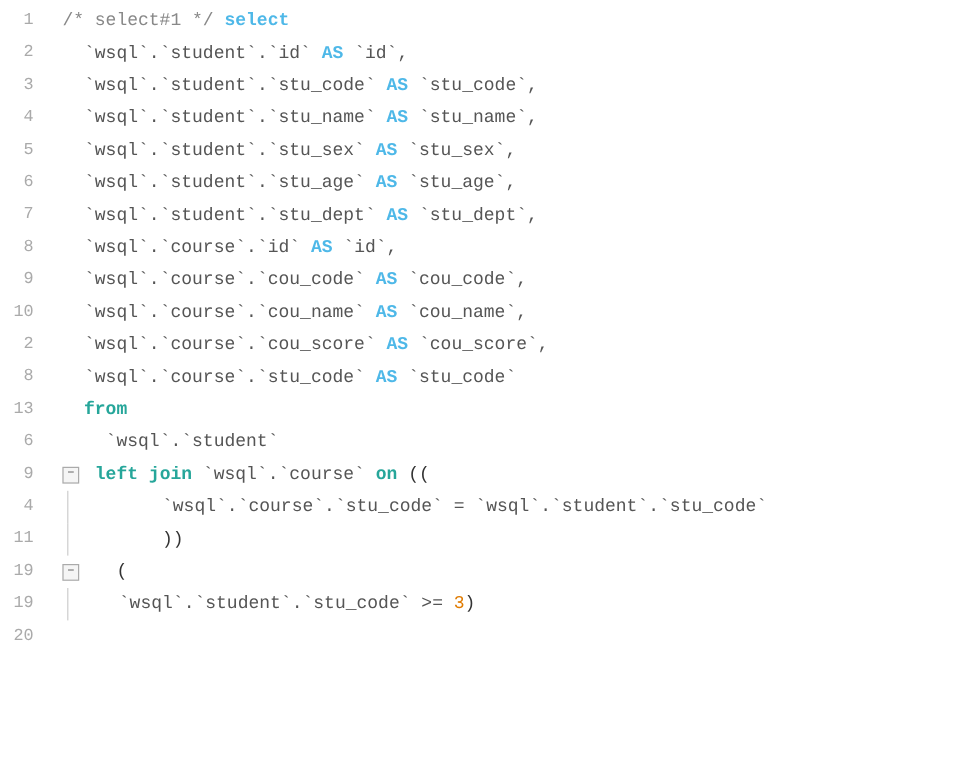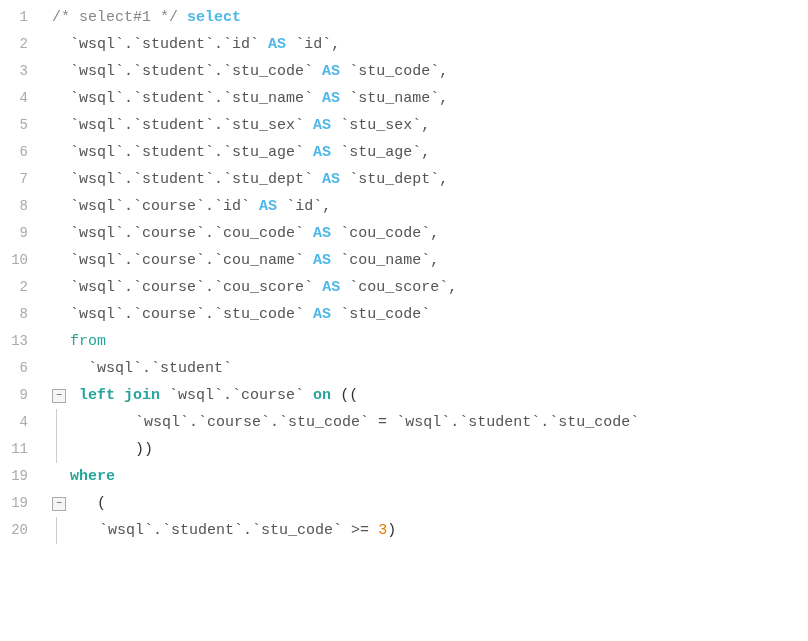--- a/index.html
+++ b/index.html
@@ -113,22 +113,21 @@
       <div class="code-line"><span>  </span><span style="color: rgb(85, 85, 85);">`wsql`</span><span style="color: rgb(85, 85, 85);">.</span><span style="color: rgb(85, 85, 85);">`student`</span><span style="color: rgb(85, 85, 85);">.</span><span style="color: rgb(85, 85, 85);">`stu_code`</span><span> </span><span style="color: rgb(78, 184, 232); font-weight: bold;">AS</span><span> </span><span style="color: rgb(85, 85, 85);">`stu_code`</span><span style="color: rgb(85, 85, 85);">,</span></div>
       <div class="code-line"><span>  </span><span style="color: rgb(85, 85, 85);">`wsql`</span><span style="color: rgb(85, 85, 85);">.</span><span style="color: rgb(85, 85, 85);">`student`</span><span style="color: rgb(85, 85, 85);">.</span><span style="color: rgb(85, 85, 85);">`stu_name`</span><span> </span><span style="color: rgb(78, 184, 232); font-weight: bold;">AS</span><span> </span><span style="color: rgb(85, 85, 85);">`stu_name`</span><span style="color: rgb(85, 85, 85);">,</span></div>
       <div class="code-line"><span>  </span><span style="color: rgb(85, 85, 85);">`wsql`</span><span style="color: rgb(85, 85, 85);">.</span><span style="color: rgb(85, 85, 85);">`student`</span><span style="color: rgb(85, 85, 85);">.</span><span style="color: rgb(85, 85, 85);">`stu_sex`</span><span> </span><span style="color: rgb(78, 184, 232); font-weight: bold;">AS</span><span> </span><span style="color: rgb(85, 85, 85);">`stu_sex`</span><span style="color: rgb(85, 85, 85);">,</span></div>
       <div class="code-line"><span>  </span><span style="color: rgb(85, 85, 85);">`wsql`</span><span style="color: rgb(85, 85, 85);">.</span><span style="color: rgb(85, 85, 85);">`student`</span><span style="color: rgb(85, 85, 85);">.</span><span style="color: rgb(85, 85, 85);">`stu_age`</span><span> </span><span style="color: rgb(78, 184, 232); font-weight: bold;">AS</span><span> </span><span style="color: rgb(85, 85, 85);">`stu_age`</span><span style="color: rgb(85, 85, 85);">,</span></div>
       <div class="code-line"><span>  </span><span style="color: rgb(85, 85, 85);">`wsql`</span><span style="color: rgb(85, 85, 85);">.</span><span style="color: rgb(85, 85, 85);">`student`</span><span style="color: rgb(85, 85, 85);">.</span><span style="color: rgb(85, 85, 85);">`stu_dept`</span><span> </span><span style="color: rgb(78, 184, 232); font-weight: bold;">AS</span><span> </span><span style="color: rgb(85, 85, 85);">`stu_dept`</span><span style="color: rgb(85, 85, 85);">,</span></div>
       <div class="code-line"><span>  </span><span style="color: rgb(85, 85, 85);">`wsql`</span><span style="color: rgb(85, 85, 85);">.</span><span style="color: rgb(85, 85, 85);">`course`</span><span style="color: rgb(85, 85, 85);">.</span><span style="color: rgb(85, 85, 85);">`id`</span><span> </span><span style="color: rgb(78, 184, 232); font-weight: bold;">AS</span><span> </span><span style="color: rgb(85, 85, 85);">`id`</span><span style="color: rgb(85, 85, 85);">,</span></div>
       <div class="code-line"><span>  </span><span style="color: rgb(85, 85, 85);">`wsql`</span><span style="color: rgb(85, 85, 85);">.</span><span style="color: rgb(85, 85, 85);">`course`</span><span style="color: rgb(85, 85, 85);">.</span><span style="color: rgb(85, 85, 85);">`cou_code`</span><span> </span><span style="color: rgb(78, 184, 232); font-weight: bold;">AS</span><span> </span><span style="color: rgb(85, 85, 85);">`cou_code`</span><span style="color: rgb(85, 85, 85);">,</span></div>
       <div class="code-line"><span>  </span><span style="color: rgb(85, 85, 85);">`wsql`</span><span style="color: rgb(85, 85, 85);">.</span><span style="color: rgb(85, 85, 85);">`course`</span><span style="color: rgb(85, 85, 85);">.</span><span style="color: rgb(85, 85, 85);">`cou_name`</span><span> </span><span style="color: rgb(78, 184, 232); font-weight: bold;">AS</span><span> </span><span style="color: rgb(85, 85, 85);">`cou_name`</span><span style="color: rgb(85, 85, 85);">,</span></div>
       <div class="code-line"><span>  </span><span style="color: rgb(85, 85, 85);">`wsql`</span><span style="color: rgb(85, 85, 85);">.</span><span style="color: rgb(85, 85, 85);">`course`</span><span style="color: rgb(85, 85, 85);">.</span><span style="color: rgb(85, 85, 85);">`cou_score`</span><span> </span><span style="color: rgb(78, 184, 232); font-weight: bold;">AS</span><span> </span><span style="color: rgb(85, 85, 85);">`cou_score`</span><span style="color: rgb(85, 85, 85);">,</span></div>
       <div class="code-line"><span>  </span><span style="color: rgb(85, 85, 85);">`wsql`</span><span style="color: rgb(85, 85, 85);">.</span><span style="color: rgb(85, 85, 85);">`course`</span><span style="color: rgb(85, 85, 85);">.</span><span style="color: rgb(85, 85, 85);">`stu_code`</span><span> </span><span style="color: rgb(78, 184, 232); font-weight: bold;">AS</span><span> </span><span style="color: rgb(85, 85, 85);">`stu_code`</span></div>
-      <div class="code-line"><span>  </span><span style="color: rgb(38, 166, 154); font-weight: normal;">from</span></div>
+      <div class="code-line"><span>  </span><span style="color: rgb(38, 166, 154); font-weight: bold;">from</span></div>
       <div class="code-line"><span>    </span><span style="color: rgb(85, 85, 85);">`wsql`</span><span style="color: rgb(85, 85, 85);">.</span><span style="color: rgb(85, 85, 85);">`student`</span></div>
       <div class="code-line" style="padding-left: 0px;"><span class="fold-btn">−</span><span> </span><span style="color: rgb(38, 166, 154); font-weight: bold;">left join</span><span> </span><span style="color: rgb(85, 85, 85);">`wsql`</span><span style="color: rgb(85, 85, 85);">.</span><span style="color: rgb(85, 85, 85);">`course`</span><span> </span><span style="color: rgb(38, 166, 154); font-weight: bold;">on</span><span> </span><span style="color: rgb(51, 51, 51);">((</span></div>
       <div class="code-line"><span style="display: inline-block; width: 1px; border-left: 1px solid rgb(204, 204, 204); height: 27px; vertical-align: middle; margin-left: 4px; margin-right: 6px;"></span><span>        </span><span style="color: rgb(85, 85, 85);">`wsql`</span><span style="color: rgb(85, 85, 85);">.</span><span style="color: rgb(85, 85, 85);">`course`</span><span style="color: rgb(85, 85, 85);">.</span><span style="color: rgb(85, 85, 85);">`stu_code`</span><span> </span><span style="color: rgb(85, 85, 85);">=</span><span> </span><span style="color: rgb(85, 85, 85);">`wsql`</span><span style="color: rgb(85, 85, 85);">.</span><span style="color: rgb(85, 85, 85);">`student`</span><span style="color: rgb(85, 85, 85);">.</span><span style="color: rgb(85, 85, 85);">`stu_code`</span></div>
       <div class="code-line"><span style="display: inline-block; width: 1px; border-left: 1px solid rgb(204, 204, 204); height: 27px; vertical-align: middle; margin-left: 4px; margin-right: 6px;"></span><span>        </span><span style="color: rgb(51, 51, 51);">))</span></div>
-      <div class="code-line"><span>  </span><span style="color: rgb(38, 166, 154); font-weight: bold;">where</span></div>
       <div class="code-line" style="padding-left: 0px;"><span class="fold-btn">−</span><span> </span><span>  </span><span style="color: rgb(51, 51, 51);">(</span></div>
       <div class="code-line"><span style="display: inline-block; width: 1px; border-left: 1px solid rgb(204, 204, 204); height: 27px; vertical-align: middle; margin-left: 4px; margin-right: 6px;"></span><span>    </span><span style="color: rgb(85, 85, 85);">`wsql`</span><span style="color: rgb(85, 85, 85);">.</span><span style="color: rgb(85, 85, 85);">`student`</span><span style="color: rgb(85, 85, 85);">.</span><span style="color: rgb(85, 85, 85);">`stu_code`</span><span> </span><span style="color: rgb(85, 85, 85);">&gt;=</span><span> </span><span style="color: rgb(224, 123, 0);">3</span><span style="color: rgb(51, 51, 51);">)</span></div>
     </div>
 </div>
 
 </body></html>

